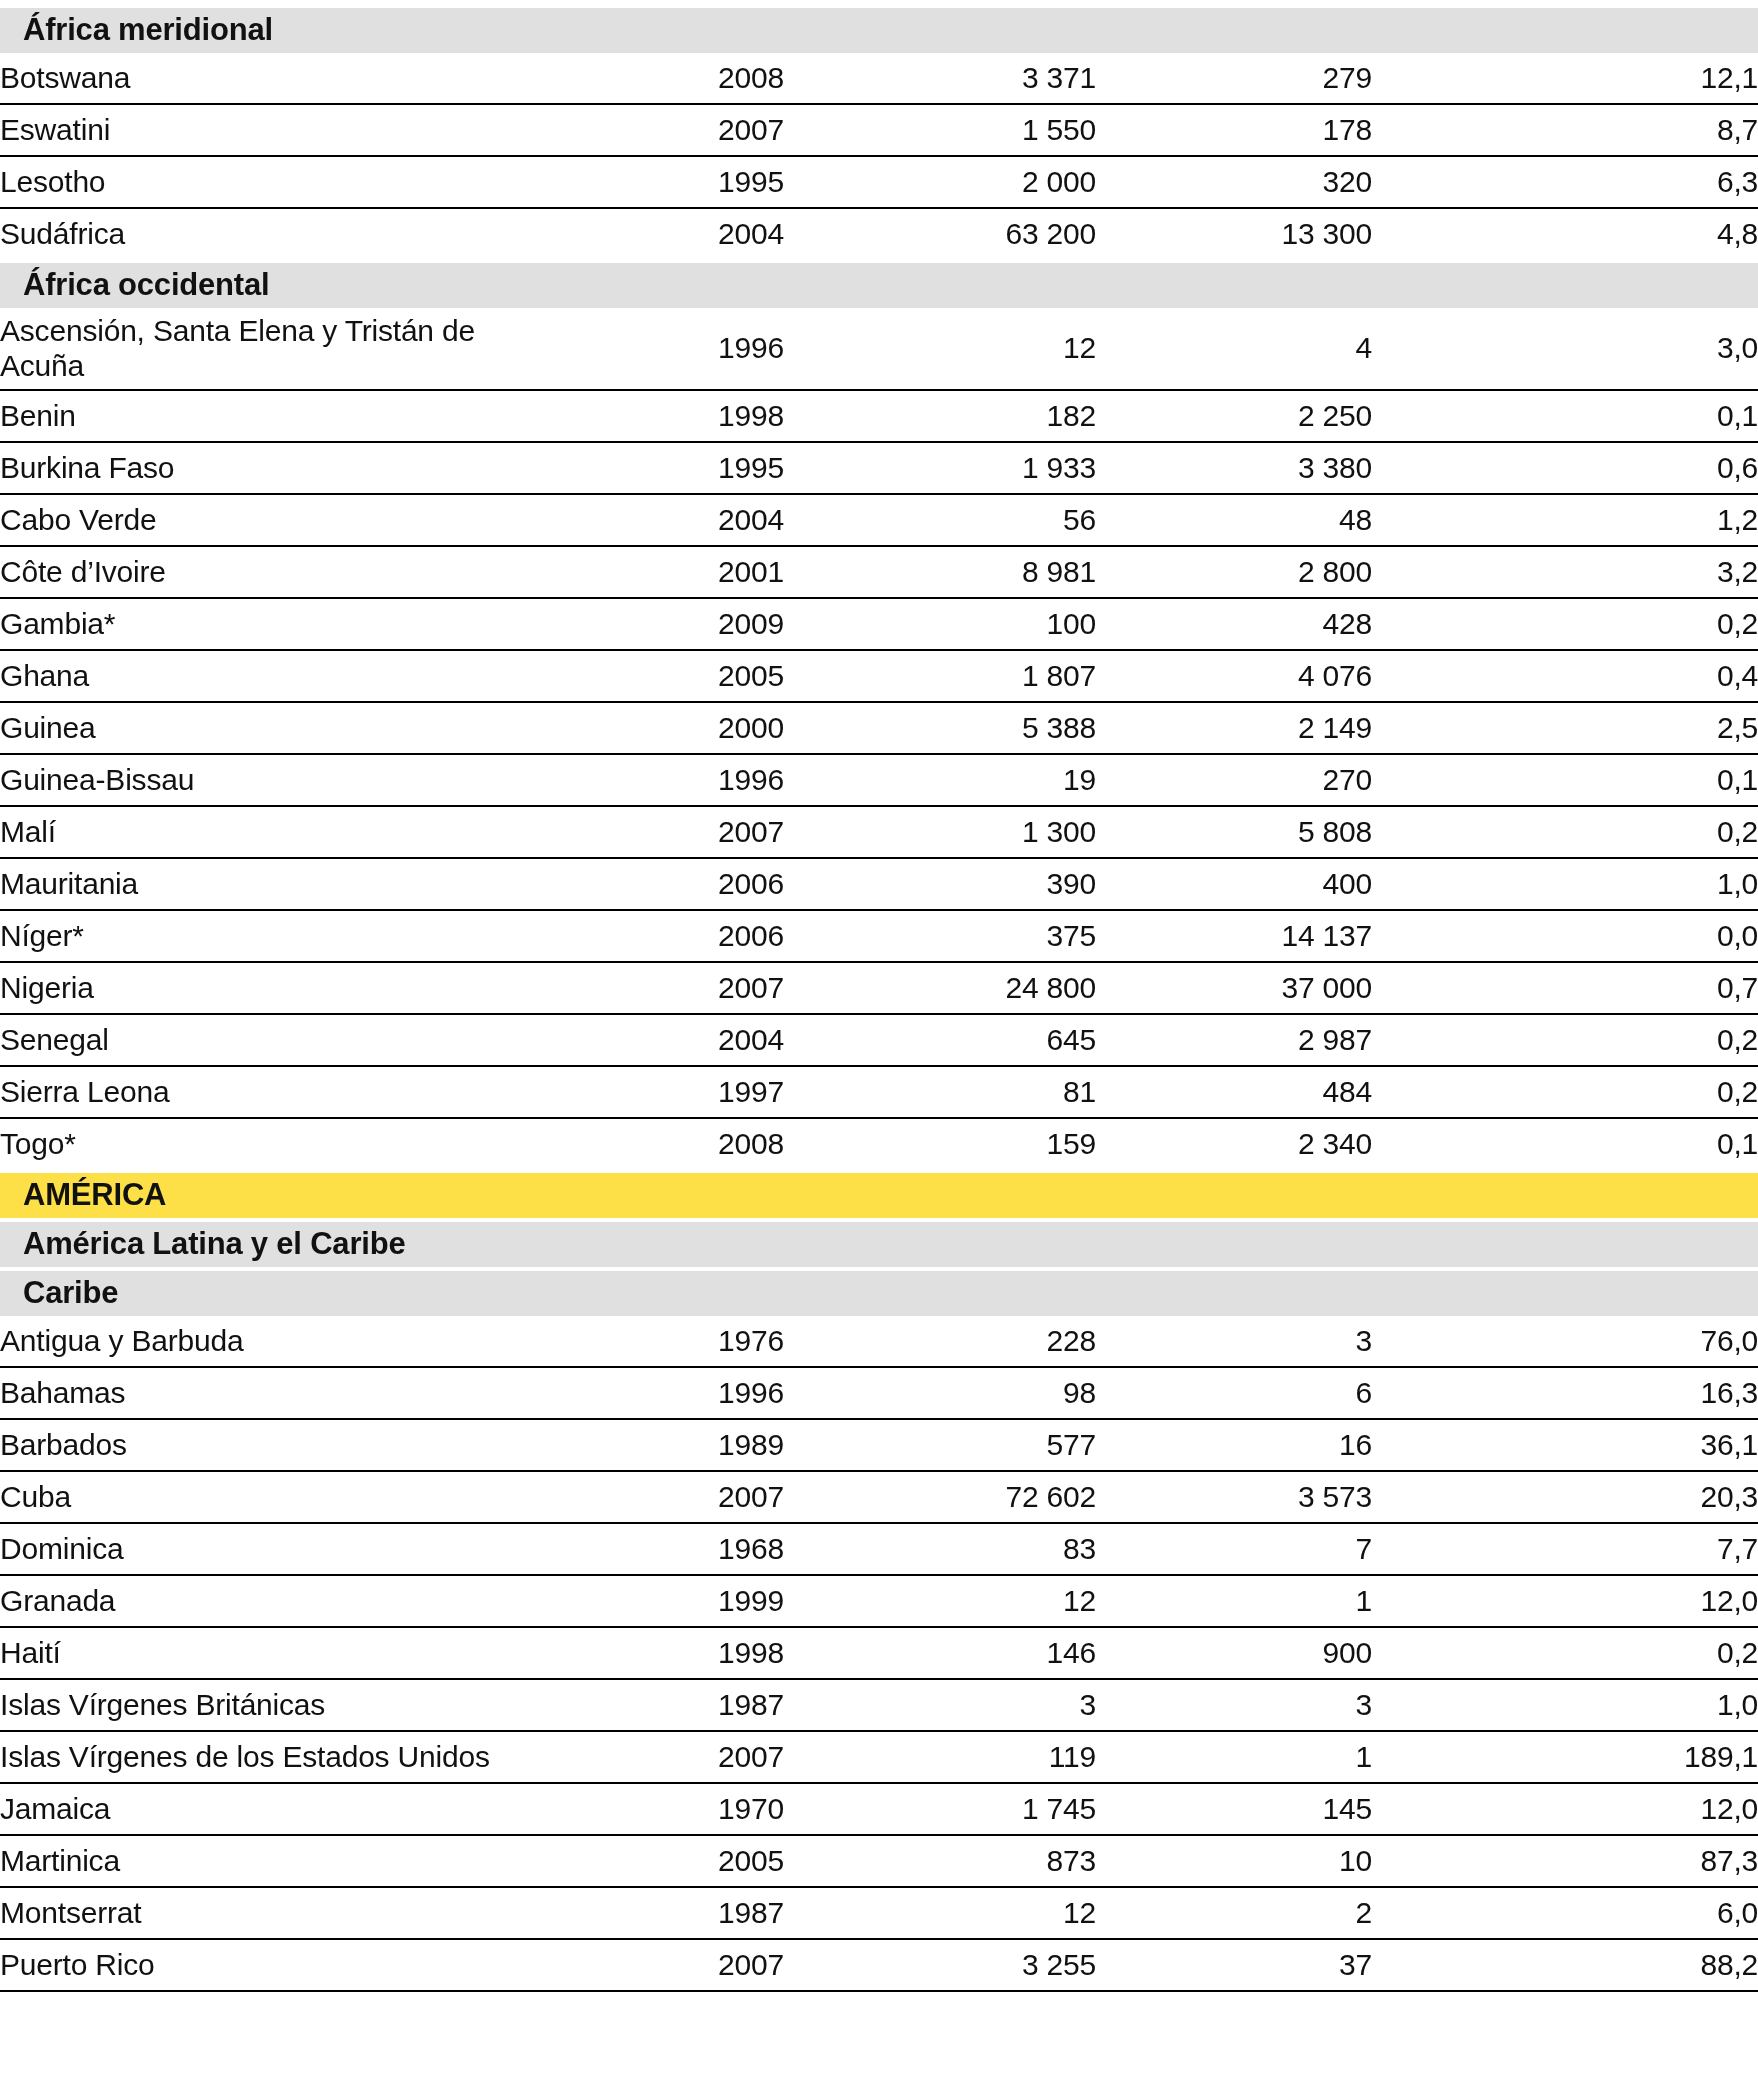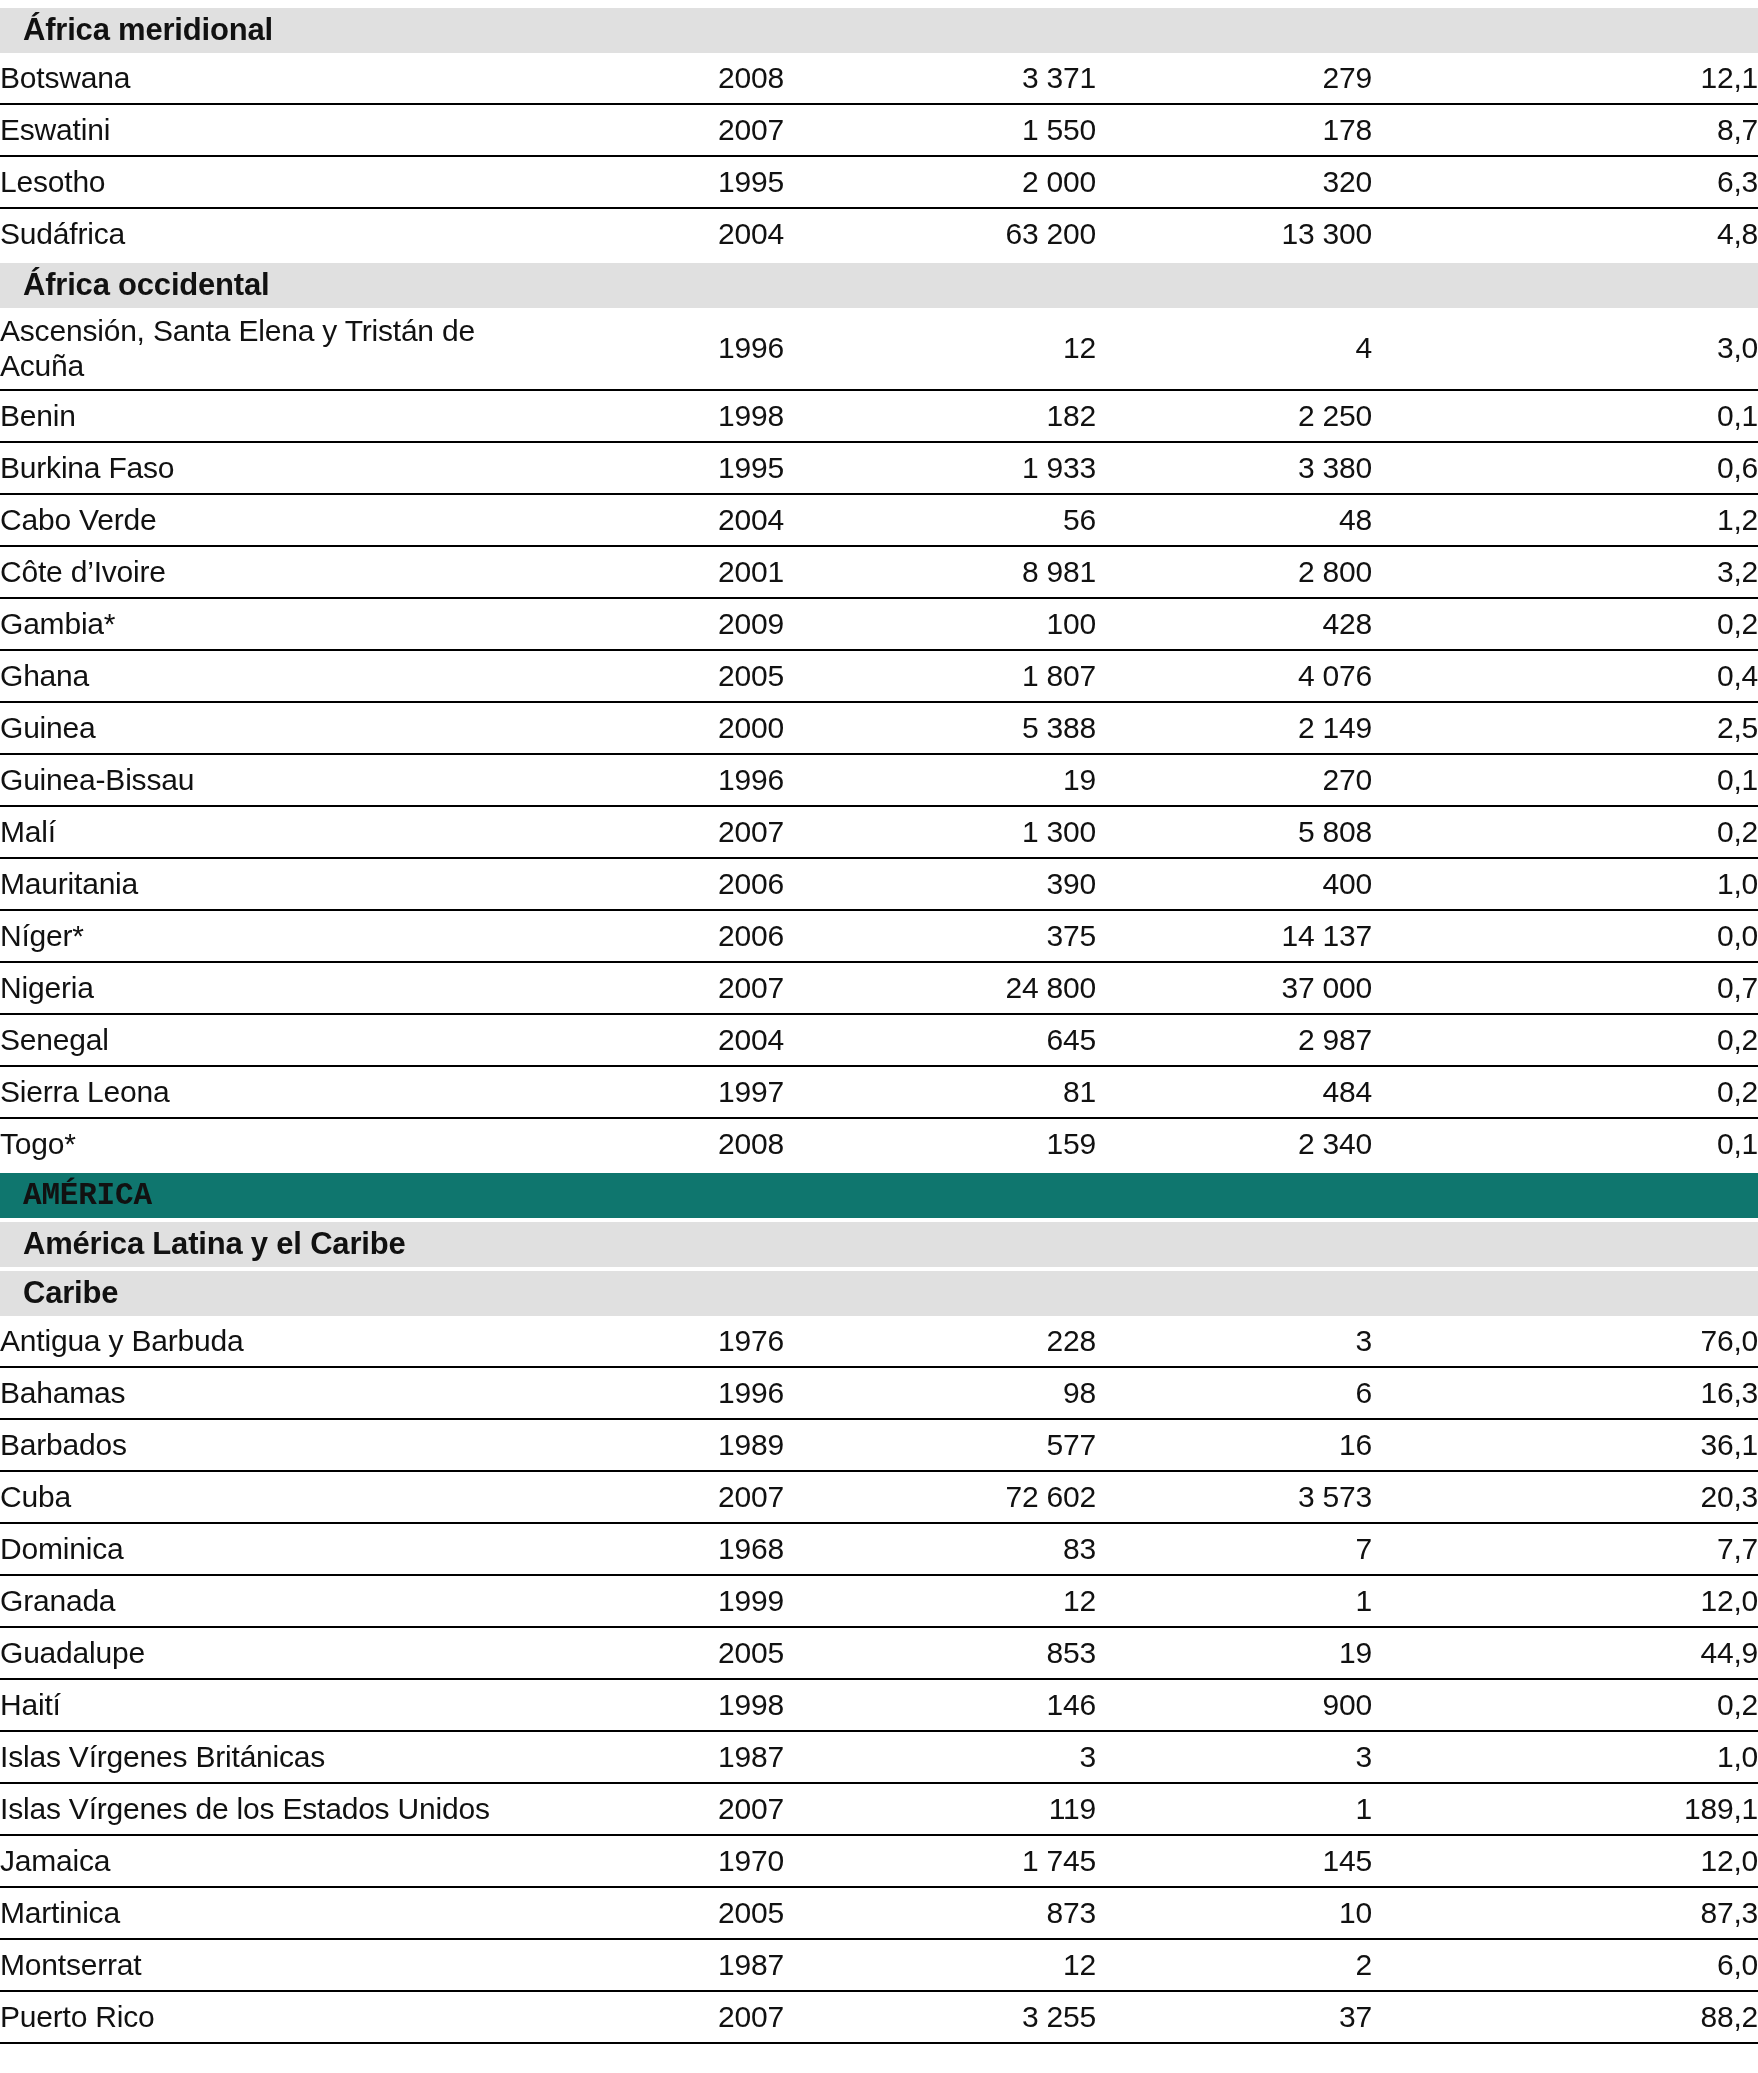--- a/index.html
+++ b/index.html
@@ -32,21 +32,21 @@
   tr.section-row td {
     height: 45px;
     font-size: 31px;
     font-weight: bold;
     padding: 0 0 0 23px;
     vertical-align: middle;
     border-top: 4.4px solid #ffffff;
     letter-spacing: -0.2px;
   }
   tr.section-row.sub-section td  { background: #e0e0e0; margin-left: 24px; }
-  tr.section-row.main-section td { background: #0f766e; font-family: Liberation Mono, monospace; }
+  tr.section-row.main-section td { background: #fde047; }
 
   
   tr.data-row td {
     height: 50px;
     font-size: 30px;
     vertical-align: middle;
     padding: 0;
     border-top: 2.6px solid #000000;
     letter-spacing: -0.2px;
     line-height: 1.18;
@@ -274,27 +274,20 @@
     <td class="cell-num cell-v3">7,7</td>
   </tr>
         <tr class="data-row">
     <td class="cell-country"><span class="country-label">Granada</span></td>
     <td class="cell-num cell-year">1999</td>
     <td class="cell-num cell-v1">12</td>
     <td class="cell-num cell-v2">1</td>
     <td class="cell-num cell-v3">12,0</td>
   </tr>
         <tr class="data-row">
-    <td class="cell-country"><span class="country-label">Guadalupe</span></td>
-    <td class="cell-num cell-year">2005</td>
-    <td class="cell-num cell-v1">853</td>
-    <td class="cell-num cell-v2">19</td>
-    <td class="cell-num cell-v3">44,9</td>
-  </tr>
-        <tr class="data-row">
     <td class="cell-country"><span class="country-label">Haití</span></td>
     <td class="cell-num cell-year">1998</td>
     <td class="cell-num cell-v1">146</td>
     <td class="cell-num cell-v2">900</td>
     <td class="cell-num cell-v3">0,2</td>
   </tr>
         <tr class="data-row">
     <td class="cell-country"><span class="country-label">Islas Vírgenes Británicas</span></td>
     <td class="cell-num cell-year">1987</td>
     <td class="cell-num cell-v1">3</td>

